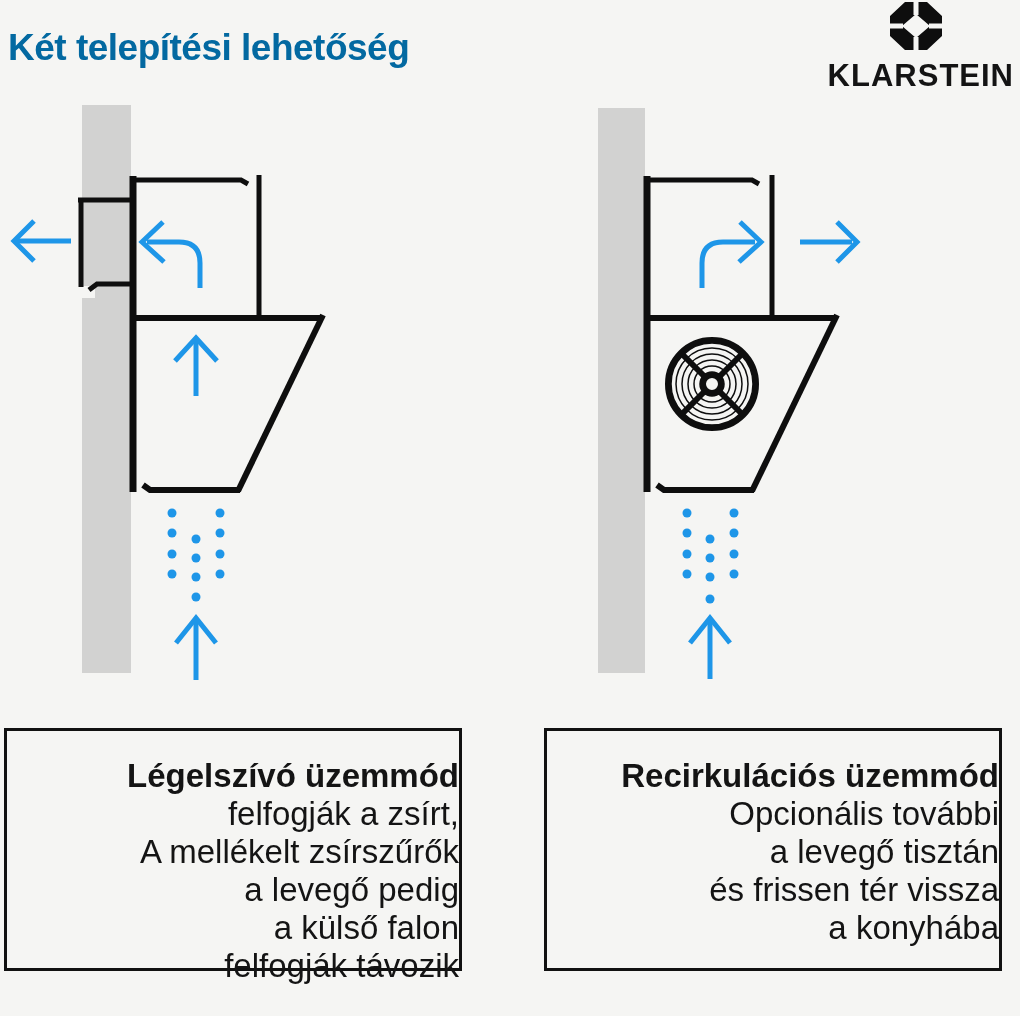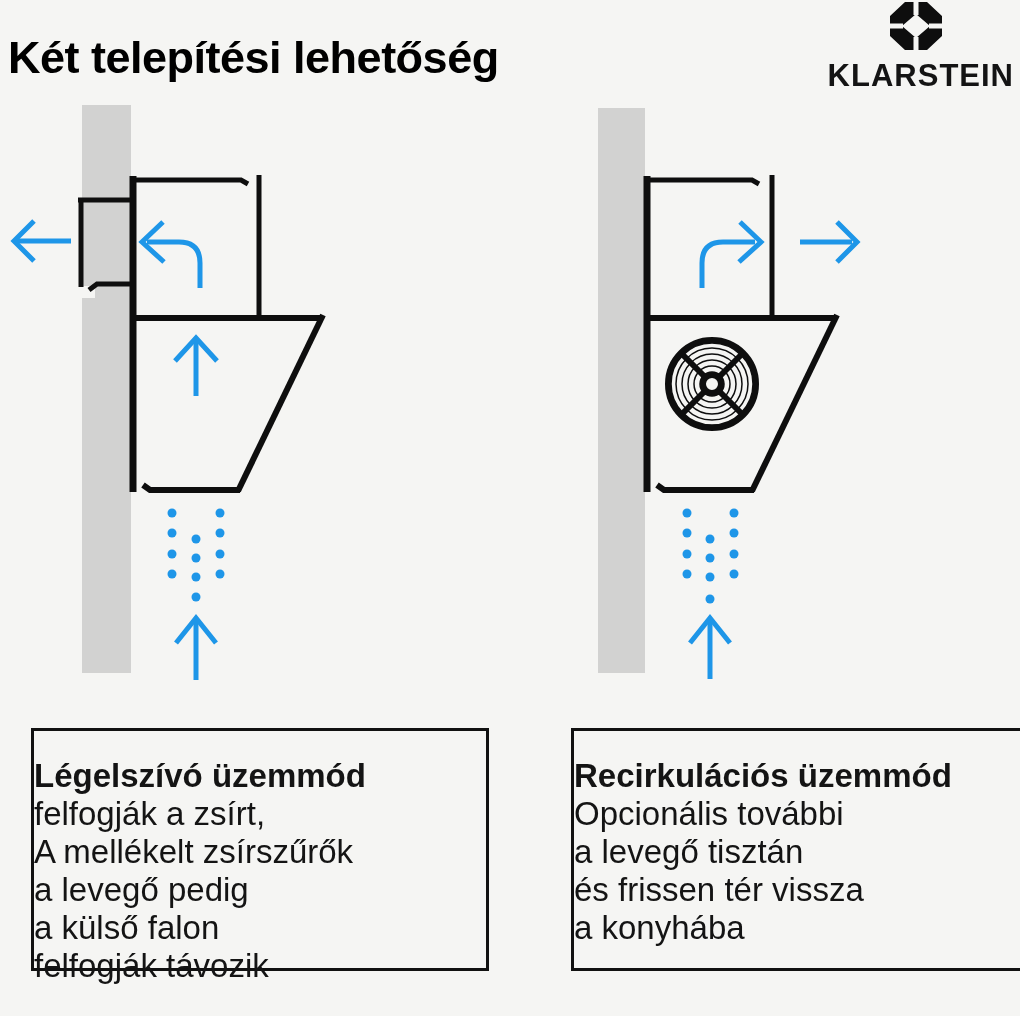--- a/index.html
+++ b/index.html
@@ -4,42 +4,41 @@
 <style>
   html,body{margin:0;padding:0;}
   body{
     width:1020px;height:1016px;position:relative;overflow:hidden;
     background:#f5f5f3;
     font-family:"Liberation Sans", sans-serif;
     color:#141414;
   }
   .page-title{
     position:absolute;left:8px;top:2px;
-    font-size:45px;font-weight:bold;letter-spacing:-0.5px;color:#000000;
+    font-size:37px;font-weight:bold;letter-spacing:-0.5px;color:#0369a1;
   }
   .brand{
     position:absolute;right:6px;top:0;width:240px;height:100px;text-align:right;
   }
   .brand .logo{
     position:absolute;top:2px;right:72px;width:52px;height:48px;
   }
   .brand .brand-name{
     position:absolute;top:58px;right:0;
     font-size:31px;font-weight:bold;letter-spacing:1px;color:#141414;
   }
   .diagram-layer{
     position:absolute;left:0;top:0;width:1020px;height:1016px;pointer-events:none;
   }
   .panel{
     position:absolute;top:728px;height:243px;width:458px;
     border:3px solid #111;box-sizing:border-box;
-    text-align:left;
+    text-align:right;
     font-size:33px;line-height:38px;
     padding-top:26px;
-    margin-left:27px;
   }
   .panel.left{left:4px;}
   .panel.right{left:544px;}
   .panel .panel-title{font-weight:bold;}
 </style>
 </head>
 <body>
 
 <h1 class="page-title">Két telepítési lehetőség</h1>
 

